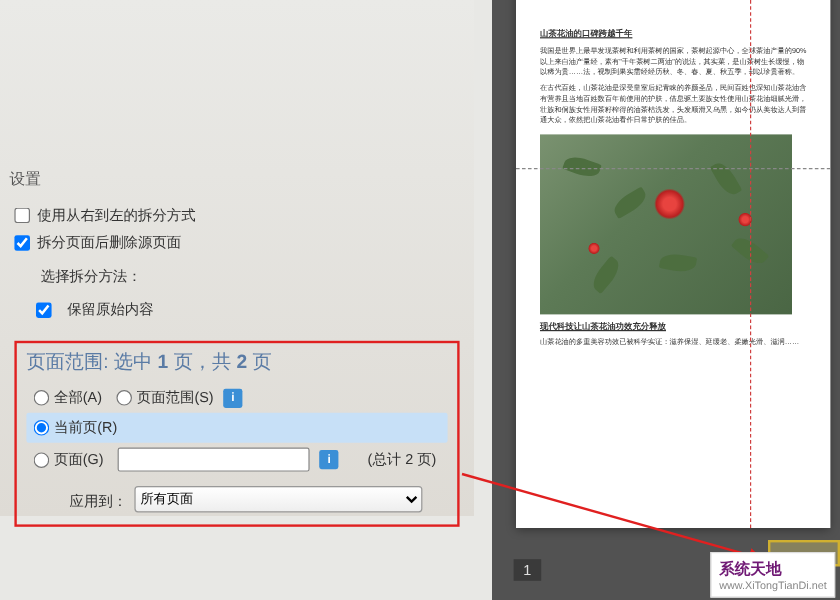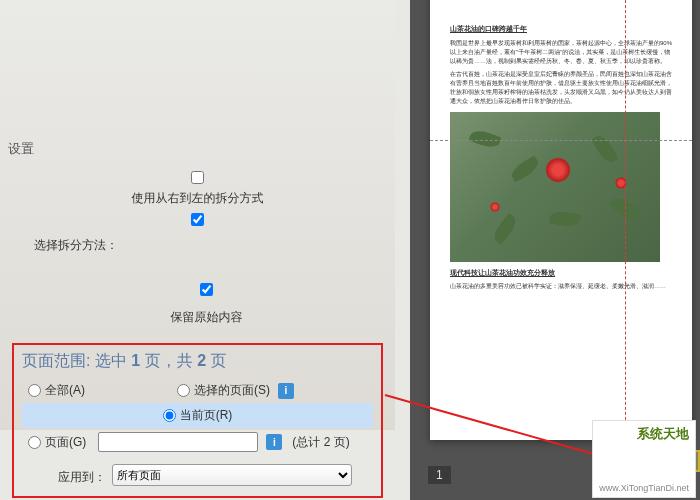--- a/index.html
+++ b/index.html
@@ -2,89 +2,90 @@
 <html><head>
 <meta charset="utf-8">
 <style>
 * { margin: 0; padding: 0; box-sizing: border-box; font-family: "Microsoft YaHei", Arial, sans-serif; }
 body { width: 700px; height: 500px; overflow: hidden; background: #e8e8e5; position: relative; }
 
 .left-pane { position: absolute; left: 0; top: 0; width: 395px; height: 430px; background: linear-gradient(#eaeae7, #dedbd5); }
 .settings-label { padding: 140px 0 6px 8px; color: #555; font-size: 13px; }
 .panel { padding: 4px 12px 10px 12px; font-size: 12px; color: #333; }
 
-.checkbox-row { display: flex; align-items: center; gap: 6px; padding: 3px 0; flex-direction: column; }
+.checkbox-row { display: flex; align-items: center; gap: 6px; padding: 3px 0; }
 .checkbox-row input[type=checkbox] { width: 13px; height: 13px; }
 .field-label { padding: 8px 0 4px 0; color: #333; margin-left: 22px; }
 .select-row select { width: 370px; height: 22px; border: 1px solid #999; border-radius: 3px; background: linear-gradient(#fff,#eee); font-size: 12px; padding-left: 6px; }
-.indent-check { margin-left: 18px; margin-top: 22px; gap: 13px; }
+.indent-check { margin-left: 18px; margin-top: 4px; gap: 13px; }
 
 .range-group { margin-top: 14px; border: 2px solid #e02020; padding: 6px 8px 10px 8px; position: relative; }
 .range-title { color: #5a7ba5; font-size: 16px; padding-bottom: 6px; }
 .radio-row { display: flex; align-items: center; gap: 4px; padding: 4px 6px; }
-.radio-row.selected { background: #c7e0f7; border-radius: 2px; justify-content: center; }
-.radio-two { display: flex; gap: 80px; align-items: center; }
+.radio-row.selected { background: #c7e0f7; border-radius: 2px; }
+.radio-two { display: flex; align-items: center; }
 .page-input { width: 160px; height: 20px; border: 1px solid #888; border-radius: 2px; background: #fff; }
 .info-icon { display: inline-flex; width: 16px; height: 16px; background: #3b8fd6; color: #fff; font-size: 10px; font-weight: bold; align-items: center; justify-content: center; border-radius: 2px; margin-left: 4px; }
-.total-label { font-size: 12px; color: #333; margin-left: 6px; }
+.total-label { font-size: 12px; color: #333; margin-left: 20px; }
 .apply-row { display: flex; align-items: flex-end; gap: 6px; margin-top: 8px; margin-left: 36px; }
 .apply-row select { width: 240px; height: 22px; border: 1px solid #999; border-radius: 3px; background: linear-gradient(#fff,#eee); font-size: 11px; }
 
 .right-pane { position: absolute; left: 410px; top: 0; width: 290px; height: 500px; background: #525252; }
 .doc-page { position: absolute; left: 20px; top: -20px; width: 262px; height: 460px; background: #fff; box-shadow: 0 2px 8px rgba(0,0,0,.4); padding: 22px 20px 10px 20px; overflow: hidden; }
 .doc-text { font-size: 6px; color: #333; line-height: 1.5; }
 .doc-h { font-size: 7px; font-weight: bold; text-decoration: underline; margin: 6px 0 4px 0; }
 .doc-img { width: 210px; height: 150px; margin: 6px 0; background: linear-gradient(135deg,#7a9270 0%, #5d7a56 40%, #4a6644 100%); position: relative; overflow: hidden; }
 .flower { position: absolute; width: 26px; height: 26px; background: radial-gradient(circle, #e8433f 30%, #b82020 60%, transparent 70%); border-radius: 50%; }
 .leaf { position: absolute; width: 30px; height: 14px; background: #4d6e3f; border-radius: 60% 10% 60% 10%; transform: rotate(20deg); }
 .page-num { position: absolute; left: 18px; bottom: 16px; color: #e0e0e0; font-size: 12px; background: #3a3a3a; padding: 2px 8px; }
 
 .crop-h { position: absolute; border-top: 1px dashed #888; width: 262px; left: 20px; }
 .crop-v { position: absolute; border-left: 1px dashed #d04040; height: 460px; top: -20px; }
 
 .arrow-line { position: absolute; pointer-events: none; }
 .watermark { position: absolute; right: 4px; bottom: 2px; background: #fff; padding: 4px 6px; font-size: 11px; border: 1px solid #ddd; }
-.watermark .top { color: #4d7c0f; font-weight: bold; font-size: 13px; text-align: right; }
-.watermark .bot { color: #888; font-size: 9px; margin-top: 40px; }
+.watermark .top { color: #701a75; font-weight: bold; font-size: 13px; }
+.watermark .bot { color: #888; font-size: 9px; }
 .yellow-box { position: absolute; right: 0; bottom: 28px; width: 60px; height: 22px; border: 2px solid #d0b030; background: rgba(255,240,120,.3); }
 </style>
 </head>
 <body>
 
 <div class="left-pane">
   <div class="settings-label">设置</div>
   <div class="panel">
 
     <label class="checkbox-row">
       <input type="checkbox" style="">
       <span>使用从右到左的拆分方式</span>
     </label>
     <label class="checkbox-row">
       <input type="checkbox" checked="" style="">
+      <span>拆分页面后删除源页面</span>
     </label>
 
     <div class="field-label">选择拆分方法：</div>
     <label class="checkbox-row indent-check">
       <input type="checkbox" checked="" style="">
       <span>保留原始内容</span>
     </label>
 
     <div class="range-group">
       <div class="range-title">
         <span>页面范围: 选中 </span><b>1</b><span> 页，共 </span><b>2</b><span> 页</span>
       </div>
 
       <div class="radio-two">
         <label class="radio-row">
           <input type="radio" name="rg" style="">
           <span>全部(A)</span>
         </label>
         <label class="radio-row">
           <input type="radio" name="rg" style="">
-          <span>选择的页面(S)</span>
+          <span>页面范围(S)</span>
           <span class="info-icon">i</span>
         </label>
       </div>
 
       <label class="radio-row selected">
         <input type="radio" name="rg" checked="" style="">
         <span>当前页(R)</span>
       </label>
 
       <div class="radio-row">

